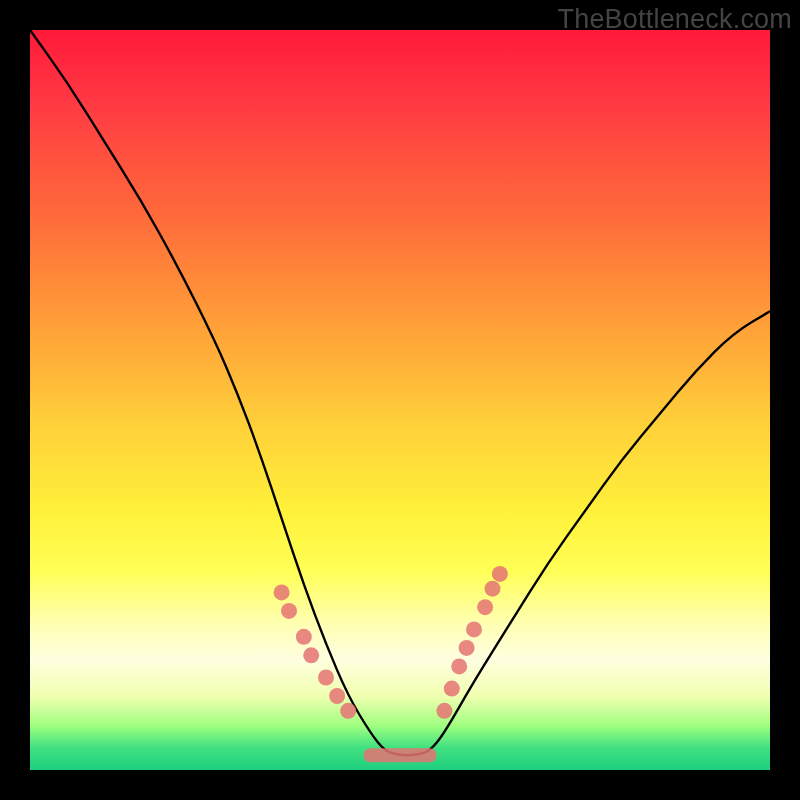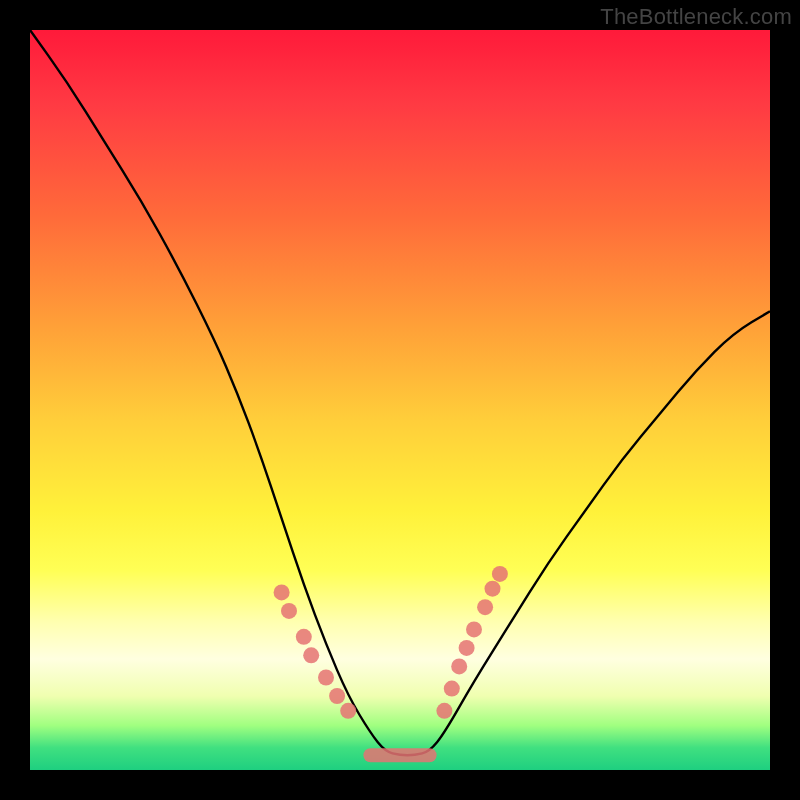--- a/index.html
+++ b/index.html
@@ -41,21 +41,21 @@
       #40e080 97%,
       #1ecf80 100%
     );
     overflow: hidden;
   }
   .watermark {
     position: absolute;
     top: 4px;
     right: 8px;
     color: #444;
-    font-size: 22px;
+    font-size: 27px;
     font-weight: 500;
     z-index: 5;
     letter-spacing: 0.2px;
   }
   svg.curve {
     position: absolute;
     top: 30px;
     left: 30px;
     width: 740px;
     height: 740px;

